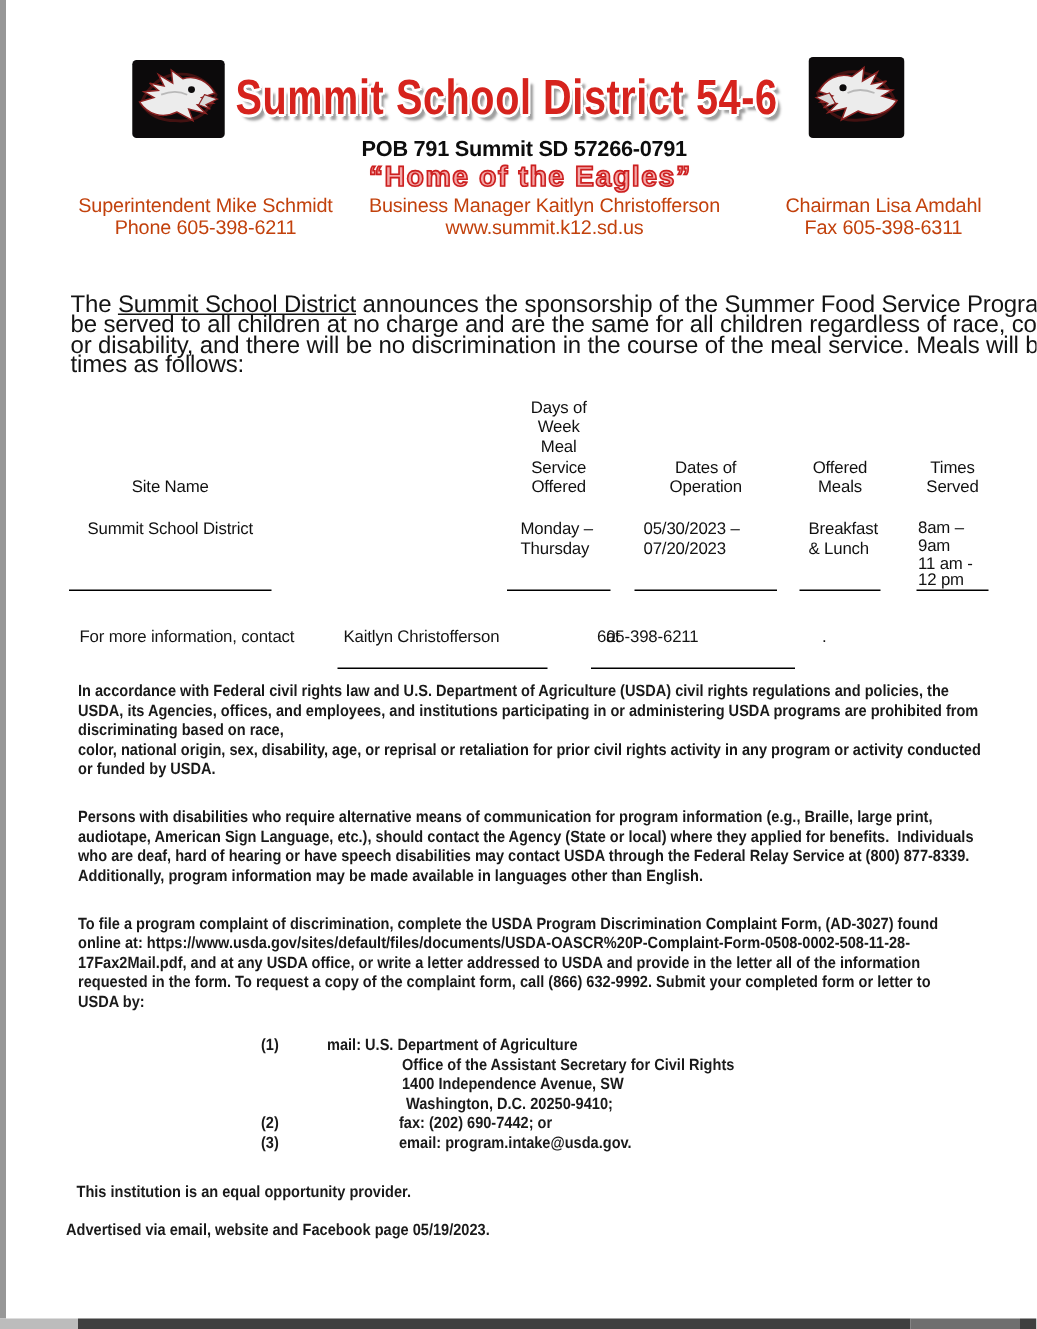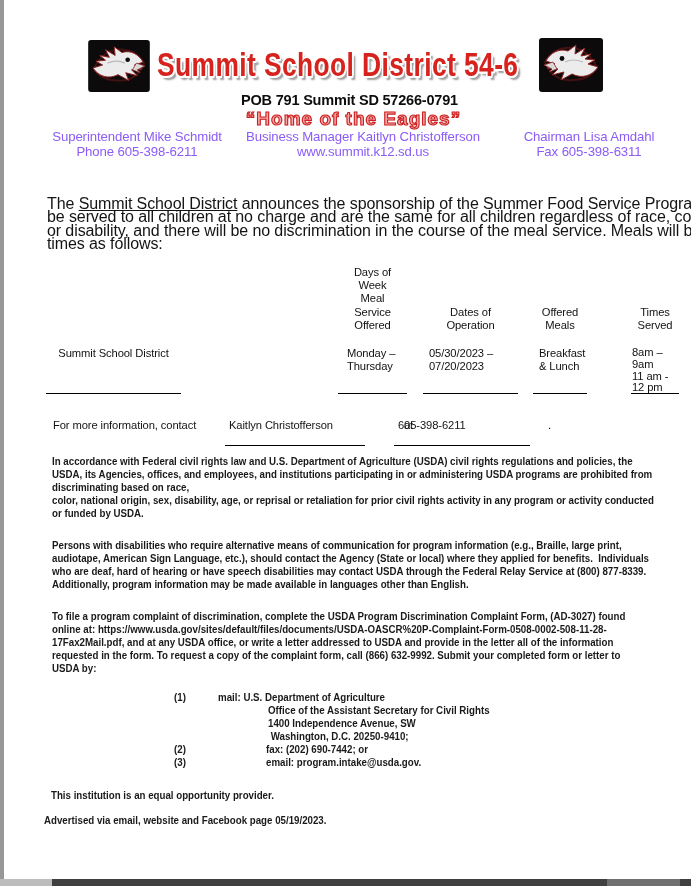--- a/index.html
+++ b/index.html
@@ -20,32 +20,32 @@
       -1.5px -1.5px 0 #fff,1.5px -1.5px 0 #fff,-1.5px 1.5px 0 #fff,1.5px 1.5px 0 #fff,
       4px 4px 2px #9b9b9b;}
   .pob-line{position:absolute;left:4px;top:92px;width:691px;text-align:center;
     font-size:14.5px;font-weight:bold;letter-spacing:-.2px;color:#0d0d0d;}
   .motto{position:absolute;left:8px;top:108px;width:691px;text-align:center;
     font-size:19px;font-weight:bold;letter-spacing:1px;color:#f4a9a9;
     -webkit-text-stroke:1.1px #cc1f1f;text-shadow:0 0 1px #e46a6a;}
 
   
   .contact{position:absolute;top:130px;text-align:center;font-size:13.2px;line-height:14.5px;
-    letter-spacing:-.1px;color:#8b5cf6;}
+    letter-spacing:-.1px;color:#c2410c;}
   .c1{left:40px;width:194px;} .c2{left:238px;width:250px;} .c3{left:497px;width:184px;}
 
   
   .announce{position:absolute;left:47px;top:197px;font-size:16px;line-height:13.4px;
     letter-spacing:-.1px;white-space:pre;color:#141414;}
   .announce .useg{text-decoration:underline;}
 
   
   .tcol{position:absolute;top:256px;height:142px;}
   .tc1{left:46px;width:135px;} .tc2{left:195px;width:127px;} .tc3{left:338px;width:69px;}
-  .tc4{left:423px;width:95px;} .tc5{left:533px;width:54px;} .tc6{left:631px;width:48px;}
+  .tc4{left:423px;width:95px;} .tc5{left:533px;width:54px;} .tc6{left:611px;width:48px;}
   .thead{position:absolute;left:0;right:0;top:0;height:76px;display:flex;align-items:flex-end;
     justify-content:center;text-align:center;white-space:pre-line;font-size:11.2px;
     line-height:13.2px;letter-spacing:-.1px;}
   .tcell{position:absolute;left:0;right:0;top:91px;white-space:pre;font-size:11.2px;
     line-height:12.6px;letter-spacing:-.1px;}
   .tc1 .tcell,.tc2 .tcell{text-align:center;}
   .tc3 .tcell{padding-left:9px;} .tc4 .tcell{padding-left:6px;}
   .tc5 .tcell{padding-left:6px;} .tc6 .tcell{padding-left:1px;line-height:11.8px;}
   .tline{position:absolute;left:0;right:0;top:137px;border-top:1.6px solid #000;}
 
@@ -116,20 +116,21 @@
     <div>Chairman Lisa Amdahl</div>
     <div>Fax 605-398-6311</div>
   </div>
 
   <div class="announce"><span>The </span><span class="useg">Summit School District</span><span> announces the sponsorship of the Summer Food Service Program.  </span><span class="useg">Breakfast and lunch</span><span> will
 be served to all children at no charge and are the same for all children regardless of race, color, national origin, sex, age
 or disability, and there will be no discrimination in the course of the meal service. Meals will be provided at the sites and
 times as follows:</span></div>
 
   <div class="tcol tc1">
+    <div class="thead">Site Name</div>
     <div class="tcell">Summit School District</div>
     <div class="tline"></div>
   </div>
   <div class="tcol tc3">
     <div class="thead">Days of
 Week
 Meal
 Service
 Offered</div>
     <div class="tcell">Monday –

